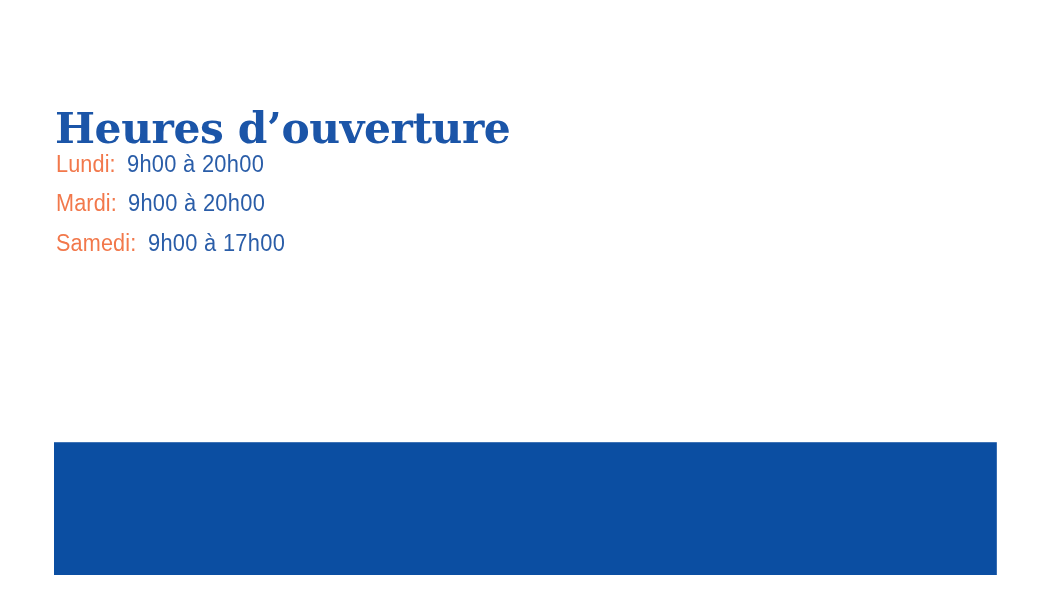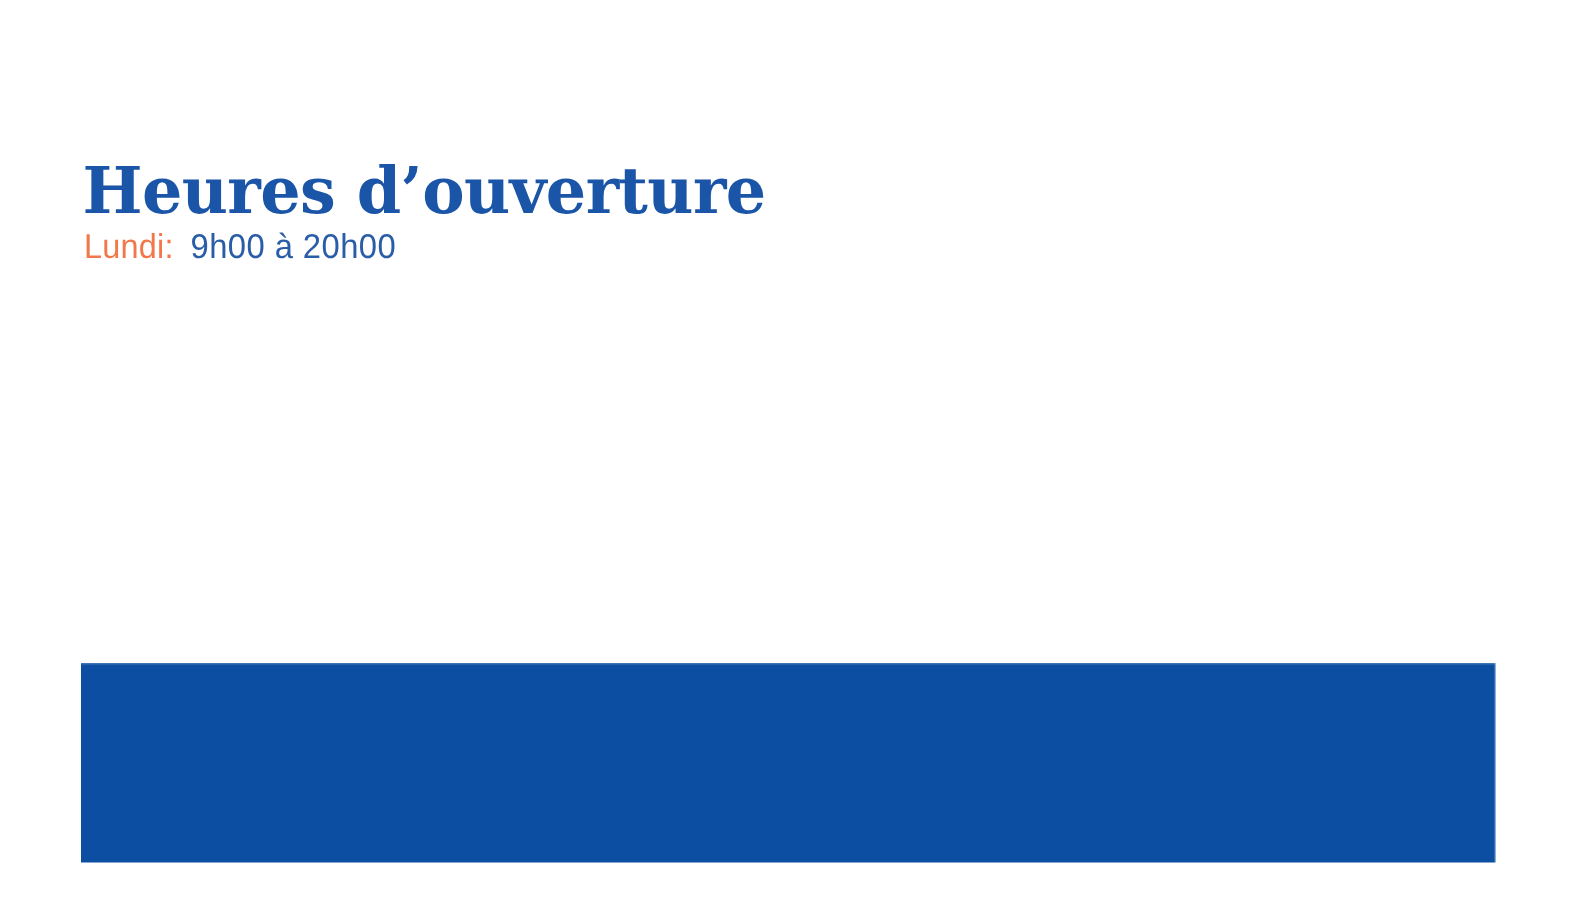--- a/index.html
+++ b/index.html
@@ -109,23 +109,31 @@
 
   <h1 id="page-title">Heures d’ouverture</h1>
 
   <div id="hours-list">
 
     <div class="hours-row">
       <span class="day-label">Lundi:</span>
       <span class="time-value">9h00  à  20h00</span>
     </div>
 
+    <div class="hours-row">
+      <span class="day-label">Mardi:</span>
+      <span class="time-value">9h00  à  20h00</span>
+    </div>
 
 
 
 
+    <div class="hours-row">
+      <span class="day-label">Samedi:</span>
+      <span class="time-value">9h00  à  17h00</span>
+    </div>
 
 
   </div>
 
   <div id="content-block"></div>
 
 </div>
 
 </body></html>

